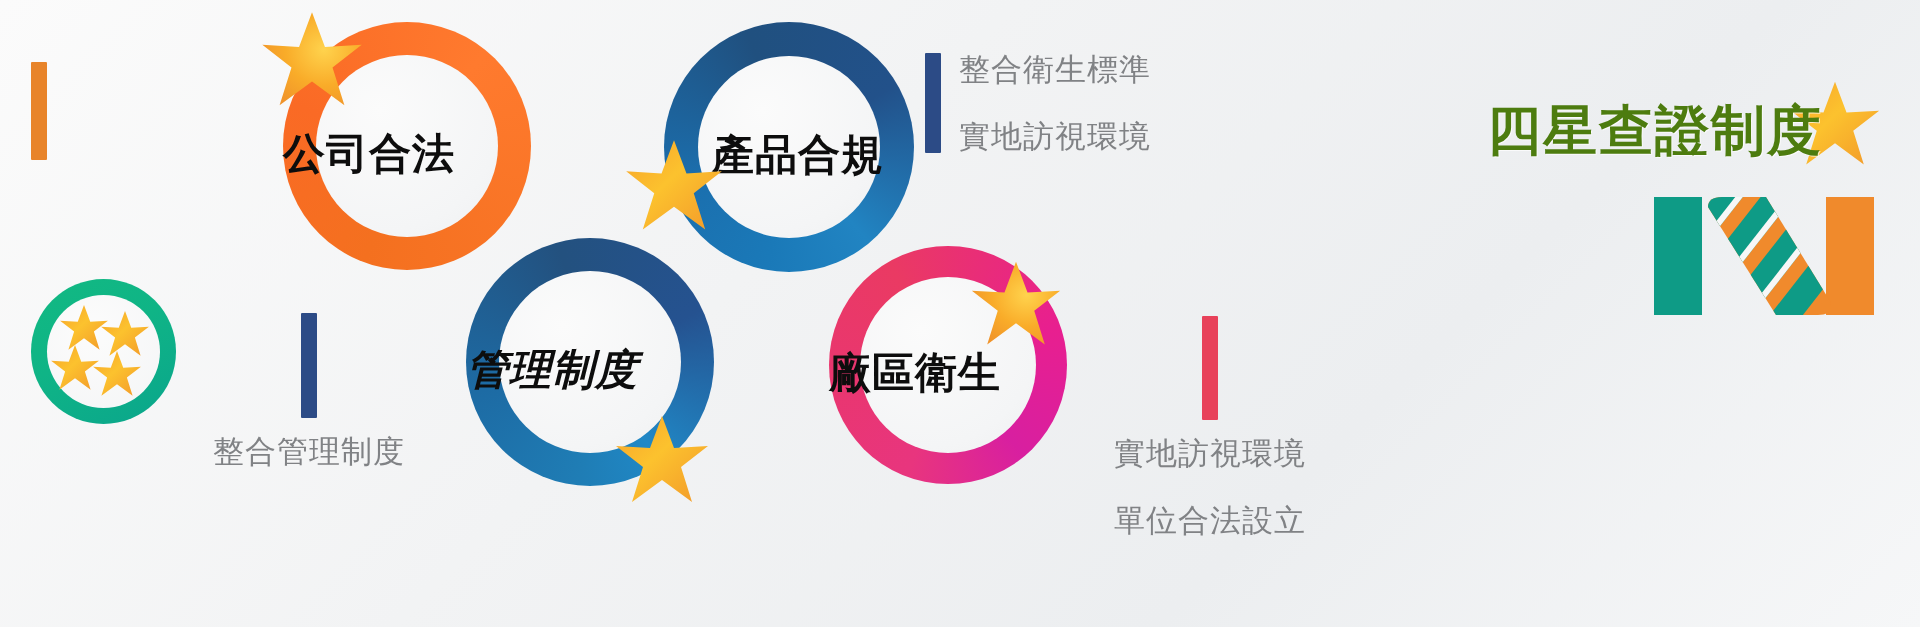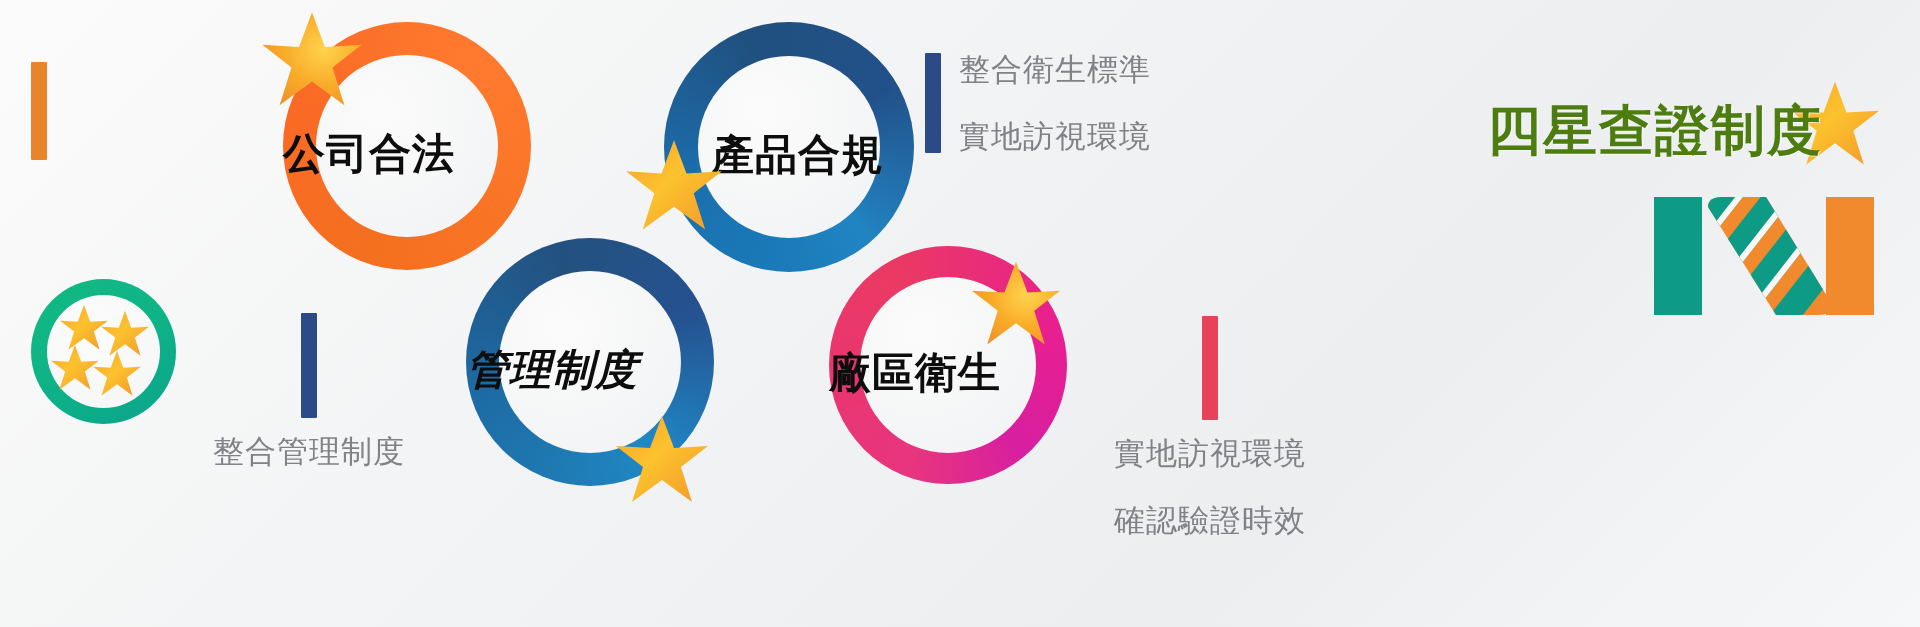--- a/index.html
+++ b/index.html
@@ -217,17 +217,17 @@
   </div>
 
   <svg class="star" width="96" height="96" viewBox="0 0 100 100" style="left:968px;top:258px;">
     <polygon fill="url(#goldRad)" points="50,4 62,36 96,34 69,55 80,90 50,68 20,90 31,55 4,34 38,36"></polygon>
   </svg>
 
   <div class="txtgroup" id="txt-hygiene" style="left:1114px;top:316px;flex-direction:column;">
     <div class="vbar" style="height:104px;background:#e8415a;"></div>
     <div class="lines">
       <div class="line">實地訪視環境</div>
-      <div class="line">確認驗證時效</div>
+      <div class="line">單位合法設立</div>
     </div>
   </div>
 
 </div>
 
 </body></html>

